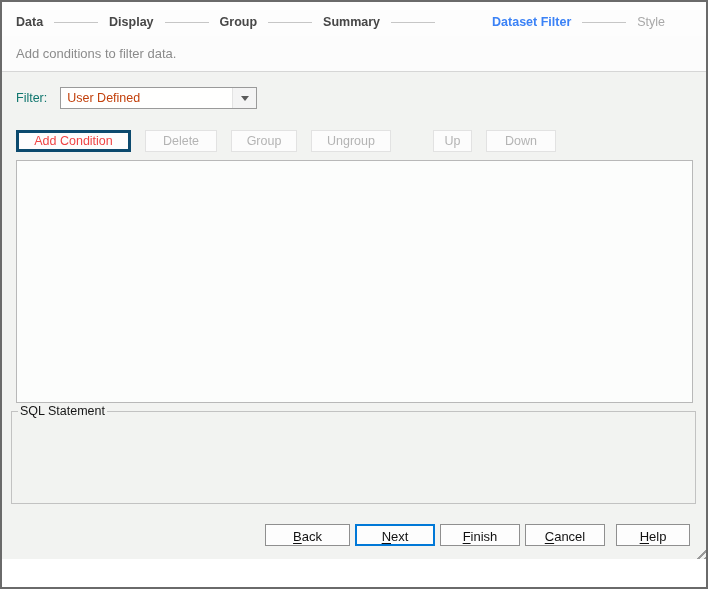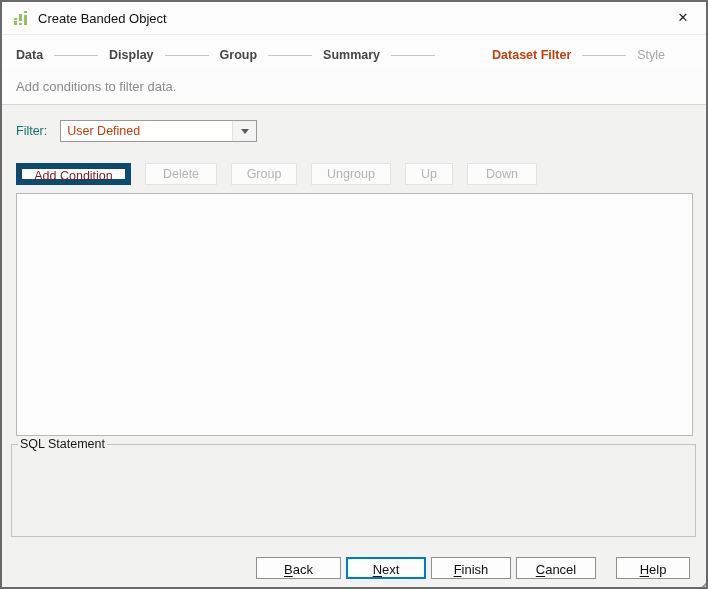--- a/index.html
+++ b/index.html
@@ -18,21 +18,21 @@
   .close{
     margin-left:auto;font-size:13px;color:#222;cursor:pointer;
     width:22px;text-align:center;line-height:22px;
   }
   
   .steps{
     height:28px;display:flex;align-items:center;padding:6px 0 0 14px;
     background:#fdfdfd;
   }
   .step{font-weight:bold;font-size:12.5px;color:#474747;white-space:nowrap;cursor:default;}
-  .step.active{color:#c2410c;padding-left:46px;}
+  .step.active{color:#3b82f6;padding-left:46px;}
   .step.upcoming{color:#a8a8a8;font-weight:normal;}
   .connector{width:44px;height:1px;background:#c6c6c6;margin:0 11px;flex:0 0 auto;}
   
   .subtitle{
     height:35px;display:flex;align-items:center;padding-left:14px;
     background:#fcfcfc;color:#8b8b8b;font-size:13px;
     border-bottom:1px solid #d6d6d6;
   }
   
   .body{position:relative;height:487px;background:#f2f3f1;}
@@ -48,21 +48,21 @@
     display:flex;align-items:center;justify-content:center;
   }
   .combo-arrow::after{
     content:"";width:0;height:0;border-left:4px solid transparent;
     border-right:4px solid transparent;border-top:5px solid #5a5a5a;
   }
   
   .toolbar{position:absolute;top:58px;left:14px;display:flex;gap:14px;}
   .tbtn{
     height:22px;box-sizing:border-box;font-family:"Liberation Sans",sans-serif;
-    font-size:12.5px;background:#fdfdfd;border:6px solid #0c4a6e;color:#7f1d1d;
+    font-size:12.5px;background:#fdfdfd;border:3px solid #0c4a6e;color:#ef4444;
     padding:0 10px;cursor:pointer;
   }
   .tbtn:disabled{border:1px solid #e2e2e2;color:#b4b4b4;background:#fcfcfc;cursor:default;}
   
   .conditions{
     position:absolute;top:88px;left:14px;right:13px;height:243px;
     background:#fcfdfc;border:1px solid #b8b8b8;box-sizing:border-box;
   }
   
   .groupbox{
@@ -75,49 +75,33 @@
   }
   
   .footer{position:absolute;top:452px;right:16px;display:flex;align-items:center;gap:5px;}
   .fbtn{
     height:22px;box-sizing:border-box;font-family:"Liberation Sans",sans-serif;
     font-size:13px;background:#fdfdfd;border:1px solid #8f8f8f;color:#111;
     cursor:pointer;padding:4px;
   }
   .fbtn u{text-underline-offset:2px;}
   .fbtn.default{border:1px solid #0078d7;box-shadow:inset 0 0 0 1px #0078d7;}
-  .fbtn.help-gap{margin-left:15px;}
+  .fbtn.help-gap{margin-left:6px;}
   
   .resize-grip{
     position:absolute;right:0;bottom:0;width:13px;height:13px;
     background:repeating-linear-gradient(135deg,transparent 0 3px,#9a9a9a 3px 4.5px);
     clip-path:polygon(100% 0,100% 100%,0 100%);cursor:nwse-resize;
   }
 </style>
 </head>
 <body>
 
 <div class="dialog">
 
-  <div class="titlebar">
-    <span class="app-icon">
-      <svg width="16" height="16" viewBox="0 0 16 16">
-        <g fill="#90c463">
-          <rect x="1" y="8" width="3" height="2"></rect>
-            <rect x="1" y="11" width="3" height="4"></rect>
-          <rect x="6" y="4" width="3" height="7"></rect>
-            <rect x="6" y="13" width="3" height="2"></rect>
-          <rect x="11" y="1" width="3" height="2"></rect>
-            <rect x="11" y="5" width="3" height="10"></rect>
-        </g>
-      </svg>
-    </span>
-    <span class="title">Create Banded Object</span>
-    <span class="close">✕</span>
-  </div>
 
   <div class="steps" id="steps">
       <span class="step done">Data</span>
       <span class="connector"></span>
       <span class="step done">Display</span>
       <span class="connector"></span>
       <span class="step done">Group</span>
       <span class="connector"></span>
       <span class="step done">Summary</span>
       <span class="connector"></span>
@@ -136,21 +120,21 @@
         <span class="combo-value">User Defined</span>
         <span class="combo-arrow"></span>
       </div>
     </div>
 
     <div class="toolbar" id="toolbar">
         <button class="tbtn" style="width: 115px;">Add Condition</button>
         <button class="tbtn" disabled="" style="width: 72px;">Delete</button>
         <button class="tbtn" disabled="" style="width: 66px;">Group</button>
         <button class="tbtn" disabled="" style="width: 80px;">Ungroup</button>
-        <button class="tbtn" disabled="" style="width: 48px;">Up</button>
+        <button class="tbtn" disabled="" style="width: 39px; margin-left: 28px;">Up</button>
         <button class="tbtn" disabled="" style="width: 70px;">Down</button>
       </div>
 
     <div class="conditions"></div>
 
     <fieldset class="groupbox">
       <legend>SQL Statement</legend>
       <div></div>
     </fieldset>
 

